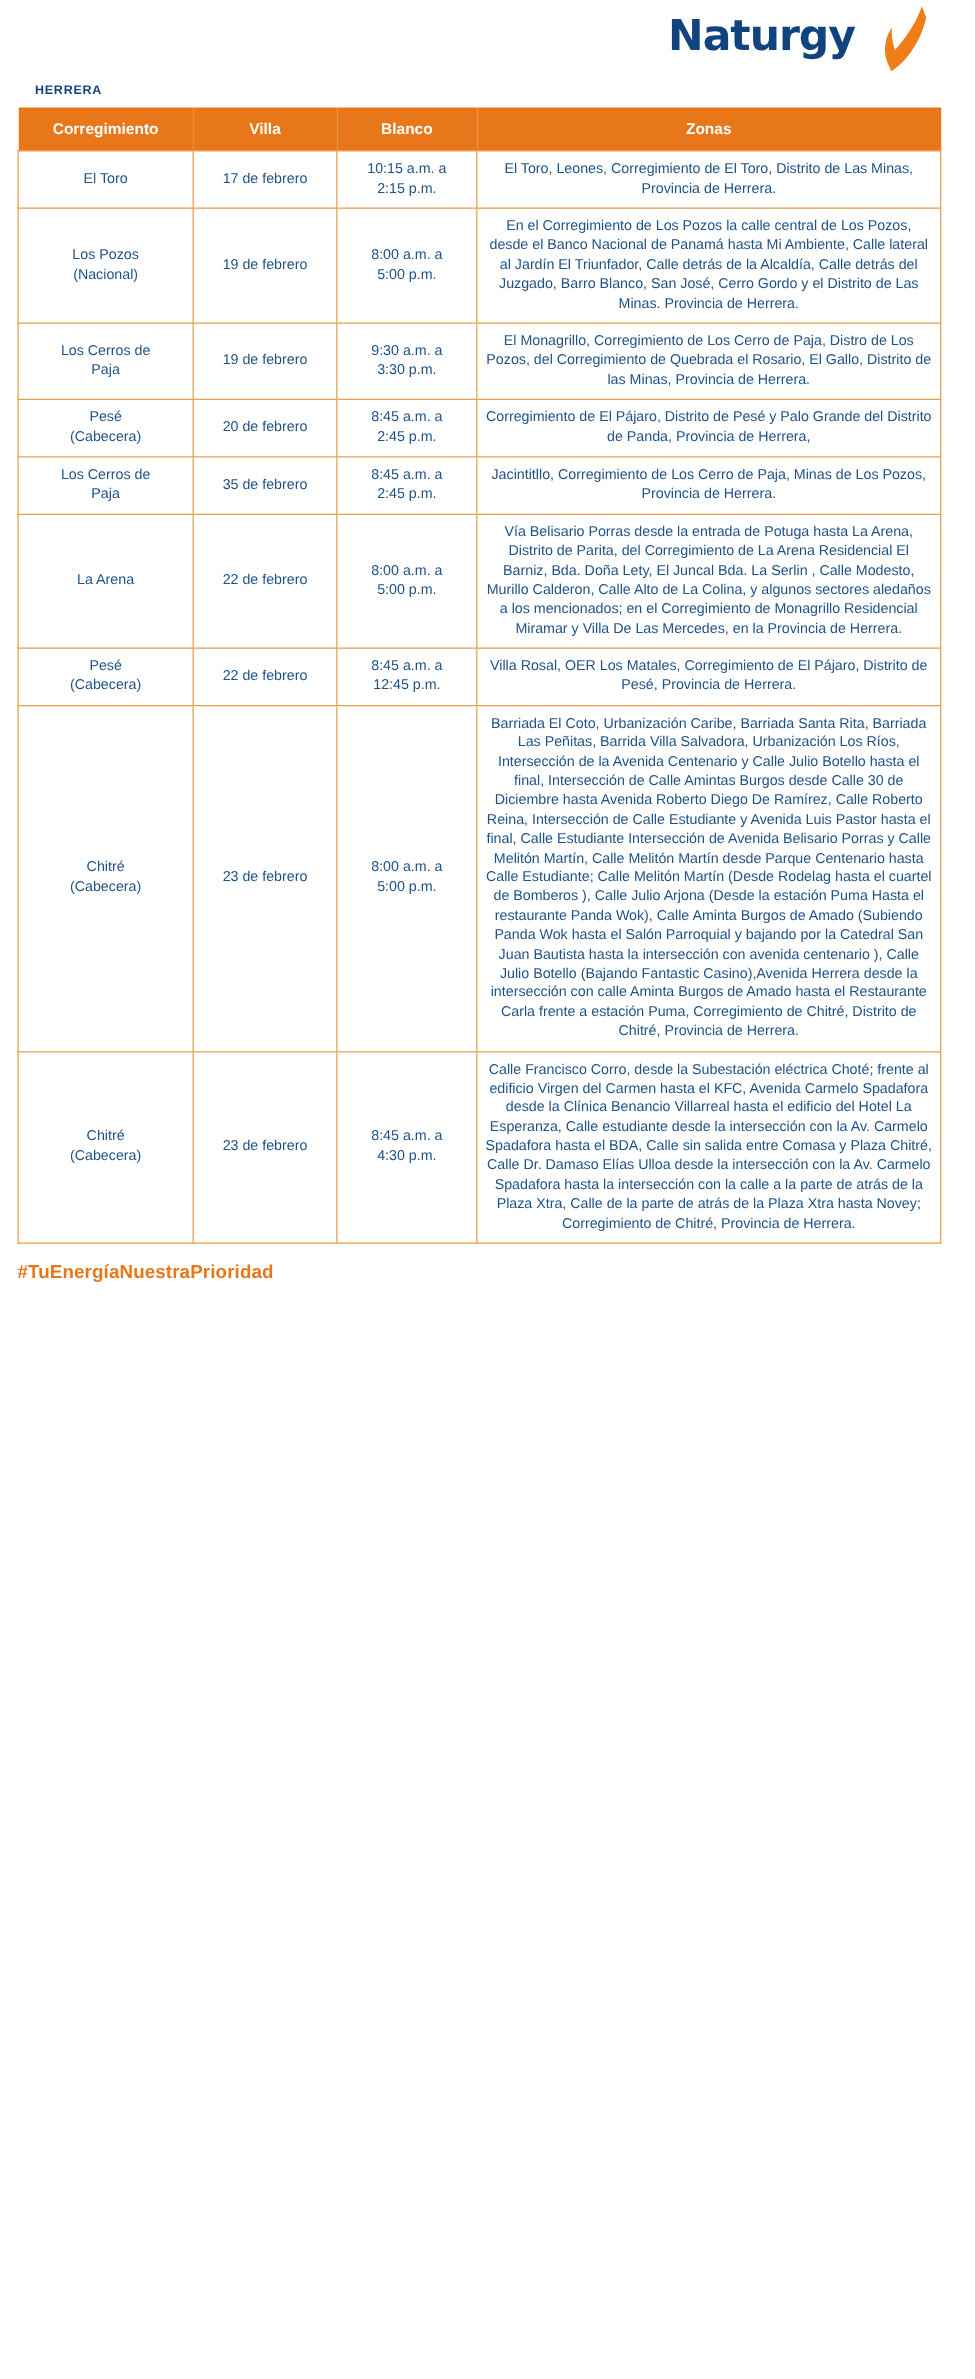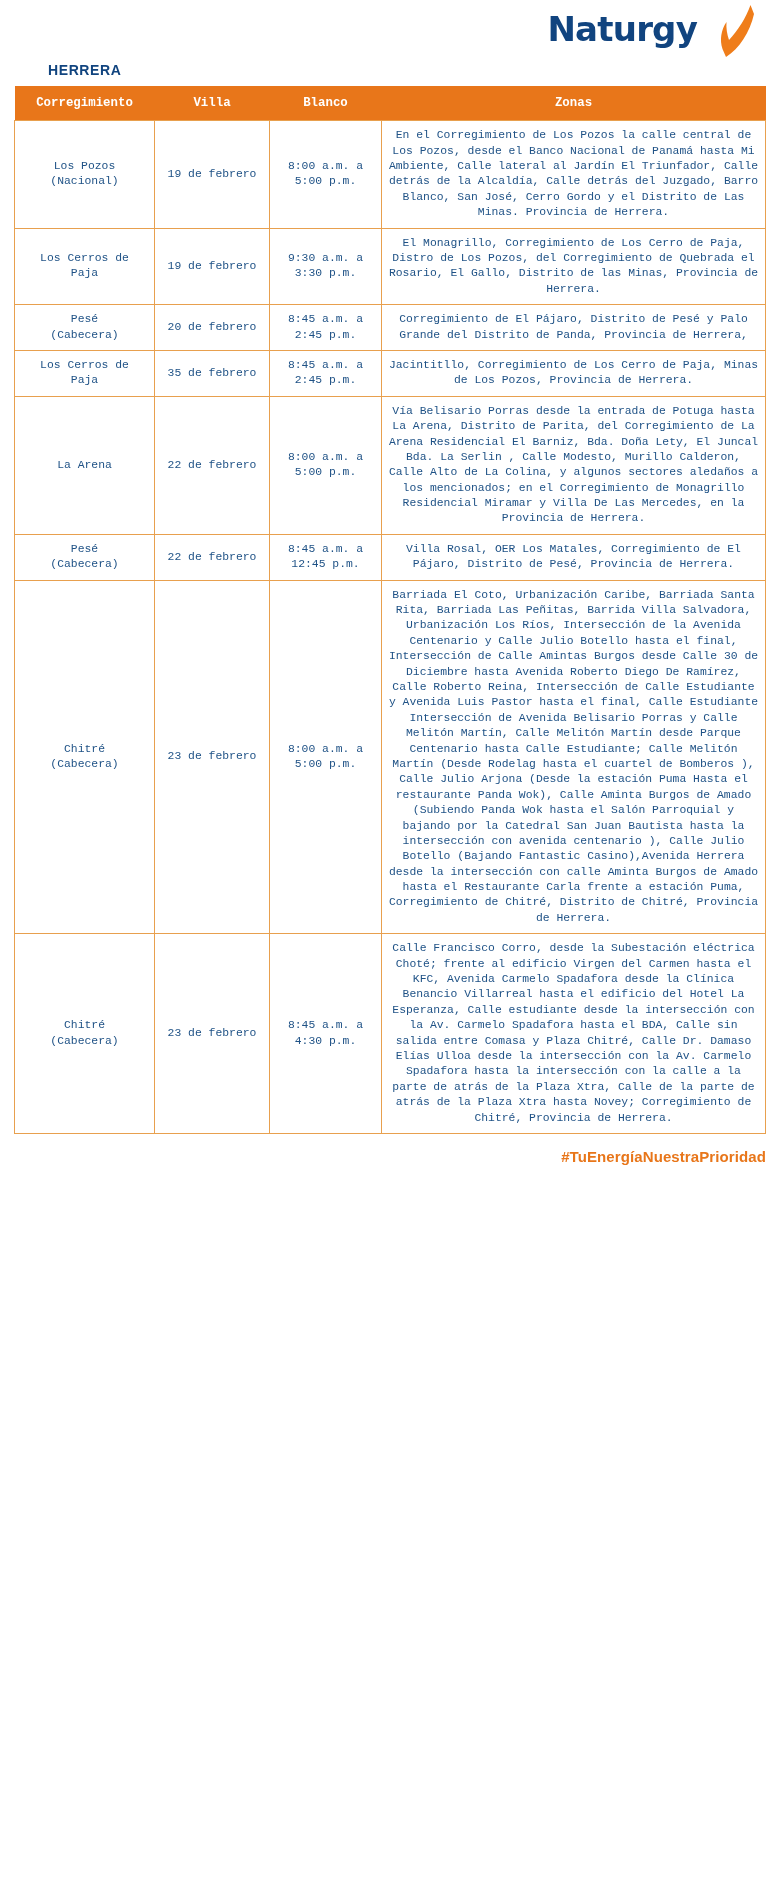--- a/index.html
+++ b/index.html
@@ -10,21 +10,21 @@
   body {
     width: 780px;
     min-height: 1903px;
     font-family: "Liberation Sans", sans-serif;
     color: #1f4f86;
     -webkit-font-smoothing: antialiased;
   }
   .page {
     width: 780px;
     box-sizing: border-box;
-    padding: 0 14px 0 14px;
+    padding: 0 27px 0 14px;
   }
 
   
   .header {
     position: relative;
     height: 86px;
   }
   .brand {
     position: absolute;
     right: 10px;
@@ -39,35 +39,34 @@
     letter-spacing: -0.8px;
     color: #11447f;
     line-height: 1;
   }
   .brand-mark {
     margin-left: 3px;
     margin-top: -8px;
   }
   .region-title {
     position: absolute;
-    left: 34px;
+    left: 14px;
     bottom: 8px;
-    font-size: 14px;
+    font-size: 10px;
     font-weight: bold;
     letter-spacing: 0.6px;
     color: #11447f;
   }
 
   
   table.schedule {
     width: 100%;
     border-collapse: collapse;
     table-layout: fixed;
     font-size: 11.4px;
-    font-family: Liberation Mono, monospace;
   }
   table.schedule th {
     background: #e8761a;
     color: #ffffff;
     font-size: 12.4px;
     font-weight: bold;
     padding: 10px 4px;
     text-align: center;
     border: none;
     line-height: 1.15;
@@ -82,21 +81,21 @@
   }
   .col-corr  { width: 140px; }
   .col-fecha { width: 115px; }
   .col-hora  { width: 112px; }
   .col-zonas { width: auto; }
 
   .cell-multiline { white-space: pre-line; }
 
   
   .footer {
-    text-align: right;
+    text-align: left;
     padding: 14px 0 16px 0;
   }
   .hashtag {
     font-size: 15px;
     font-weight: bold;
     color: #e8761a;
     letter-spacing: 0.1px;
   }
 </style>
 </head>
@@ -126,20 +125,27 @@
     <thead>
       <tr>
         <th>Corregimiento</th>
         <th>Villa</th>
         <th>Blanco</th>
         <th>Zonas</th>
       </tr>
     </thead>
     <tbody>
         <tr>
+          <td class="cell-multiline">El Toro</td>
+          <td class="cell-multiline">17 de febrero</td>
+          <td class="cell-multiline">10:15 a.m. a
+2:15 p.m.</td>
+          <td class="cell-multiline">El Toro, Leones, Corregimiento de El Toro, Distrito de Las Minas, Provincia de Herrera.</td>
+        </tr>
+        <tr>
           <td class="cell-multiline">Los Pozos
 (Nacional)</td>
           <td class="cell-multiline">19 de febrero</td>
           <td class="cell-multiline">8:00 a.m. a
 5:00 p.m.</td>
           <td class="cell-multiline">En el Corregimiento de Los Pozos la calle central de Los Pozos, desde el Banco Nacional de Panamá hasta Mi Ambiente, Calle lateral al Jardín El Triunfador, Calle detrás de la Alcaldía, Calle detrás del Juzgado, Barro Blanco, San José, Cerro Gordo y el Distrito de Las Minas. Provincia de Herrera.</td>
         </tr>
         <tr>
           <td class="cell-multiline">Los Cerros de
 Paja</td>

